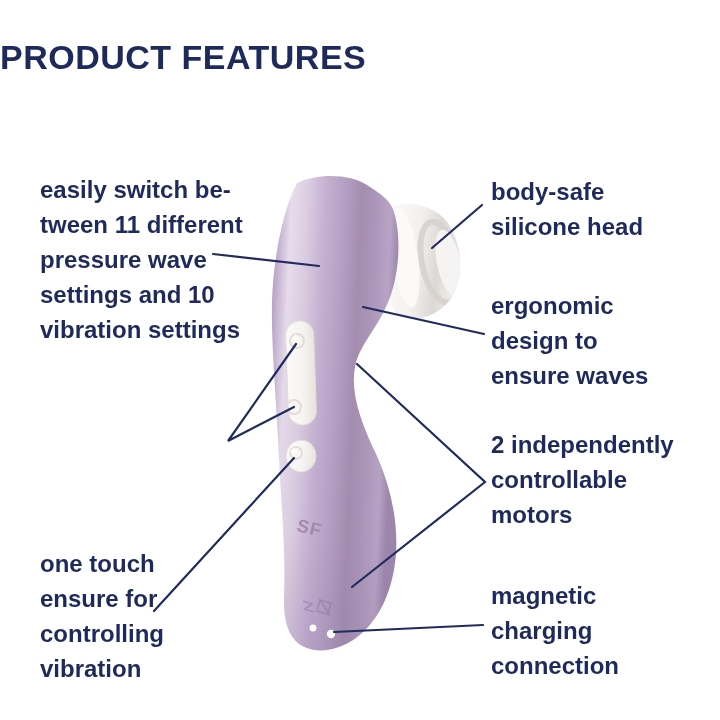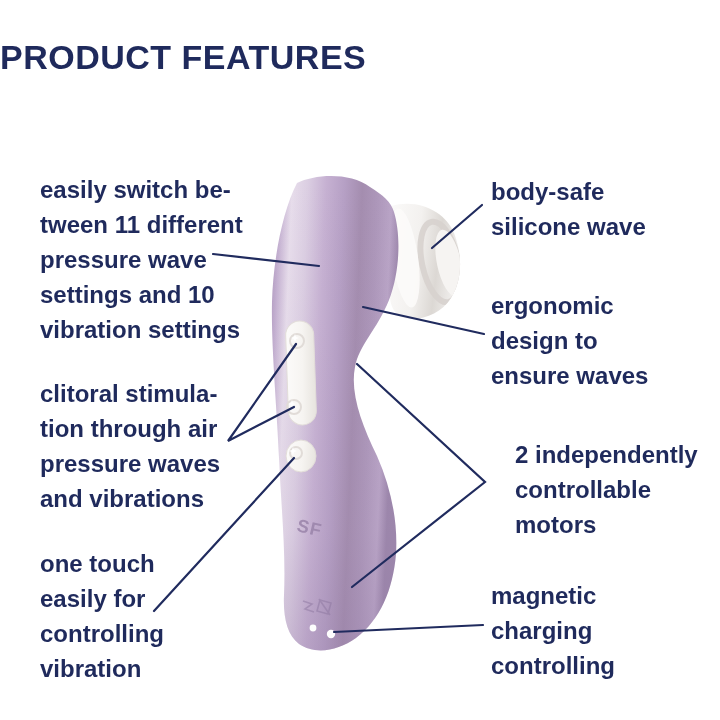--- a/index.html
+++ b/index.html
@@ -36,21 +36,21 @@
     font-weight: 600;
     white-space: pre-line;
   }
   .col-left  { left: 40px; }
   .col-right { left: 491px; }
   .a-left-1  { top: 172px; }
   .a-left-2  { top: 376px; }
   .a-left-3  { top: 546px; }
   .a-right-1 { top: 174px; }
   .a-right-2 { top: 288px; }
-  .a-right-3 { top: 437px; margin-left: 24px; }
+  .a-right-3 { top: 427px; }
   .a-right-4 { top: 578px; }
 </style>
 </head>
 <body>
 
 <div class="stage">
 
   <h1 class="title">PRODUCT FEATURES</h1>
 
   <svg class="illustration" width="720" height="720" viewBox="0 0 720 720" xmlns="http://www.w3.org/2000/svg">
@@ -141,33 +141,29 @@
       <polyline points="357,364 485,482 352,587"></polyline>
       <line x1="334" y1="632" x2="483" y2="625"></line>
     </g>
   </svg>
 
   <div class="annotation col-left a-left-1">easily switch be-
 tween 11 different
 pressure wave
 settings and 10
 vibration settings</div>
-  <div class="annotation col-left a-left-2">clitoral stimula-
-tion through air
-pressure waves
-and vibrations</div>
   <div class="annotation col-left a-left-3">one touch
-easily for
+ensure for
 controlling
 vibration</div>
   <div class="annotation col-right a-right-1">body-safe
-silicone wave</div>
+silicone head</div>
   <div class="annotation col-right a-right-2">ergonomic
 design to
 ensure waves</div>
   <div class="annotation col-right a-right-3">2 independently
 controllable
 motors</div>
   <div class="annotation col-right a-right-4">magnetic
 charging
-controlling</div>
+connection</div>
 
 </div>
 
 </body></html>

